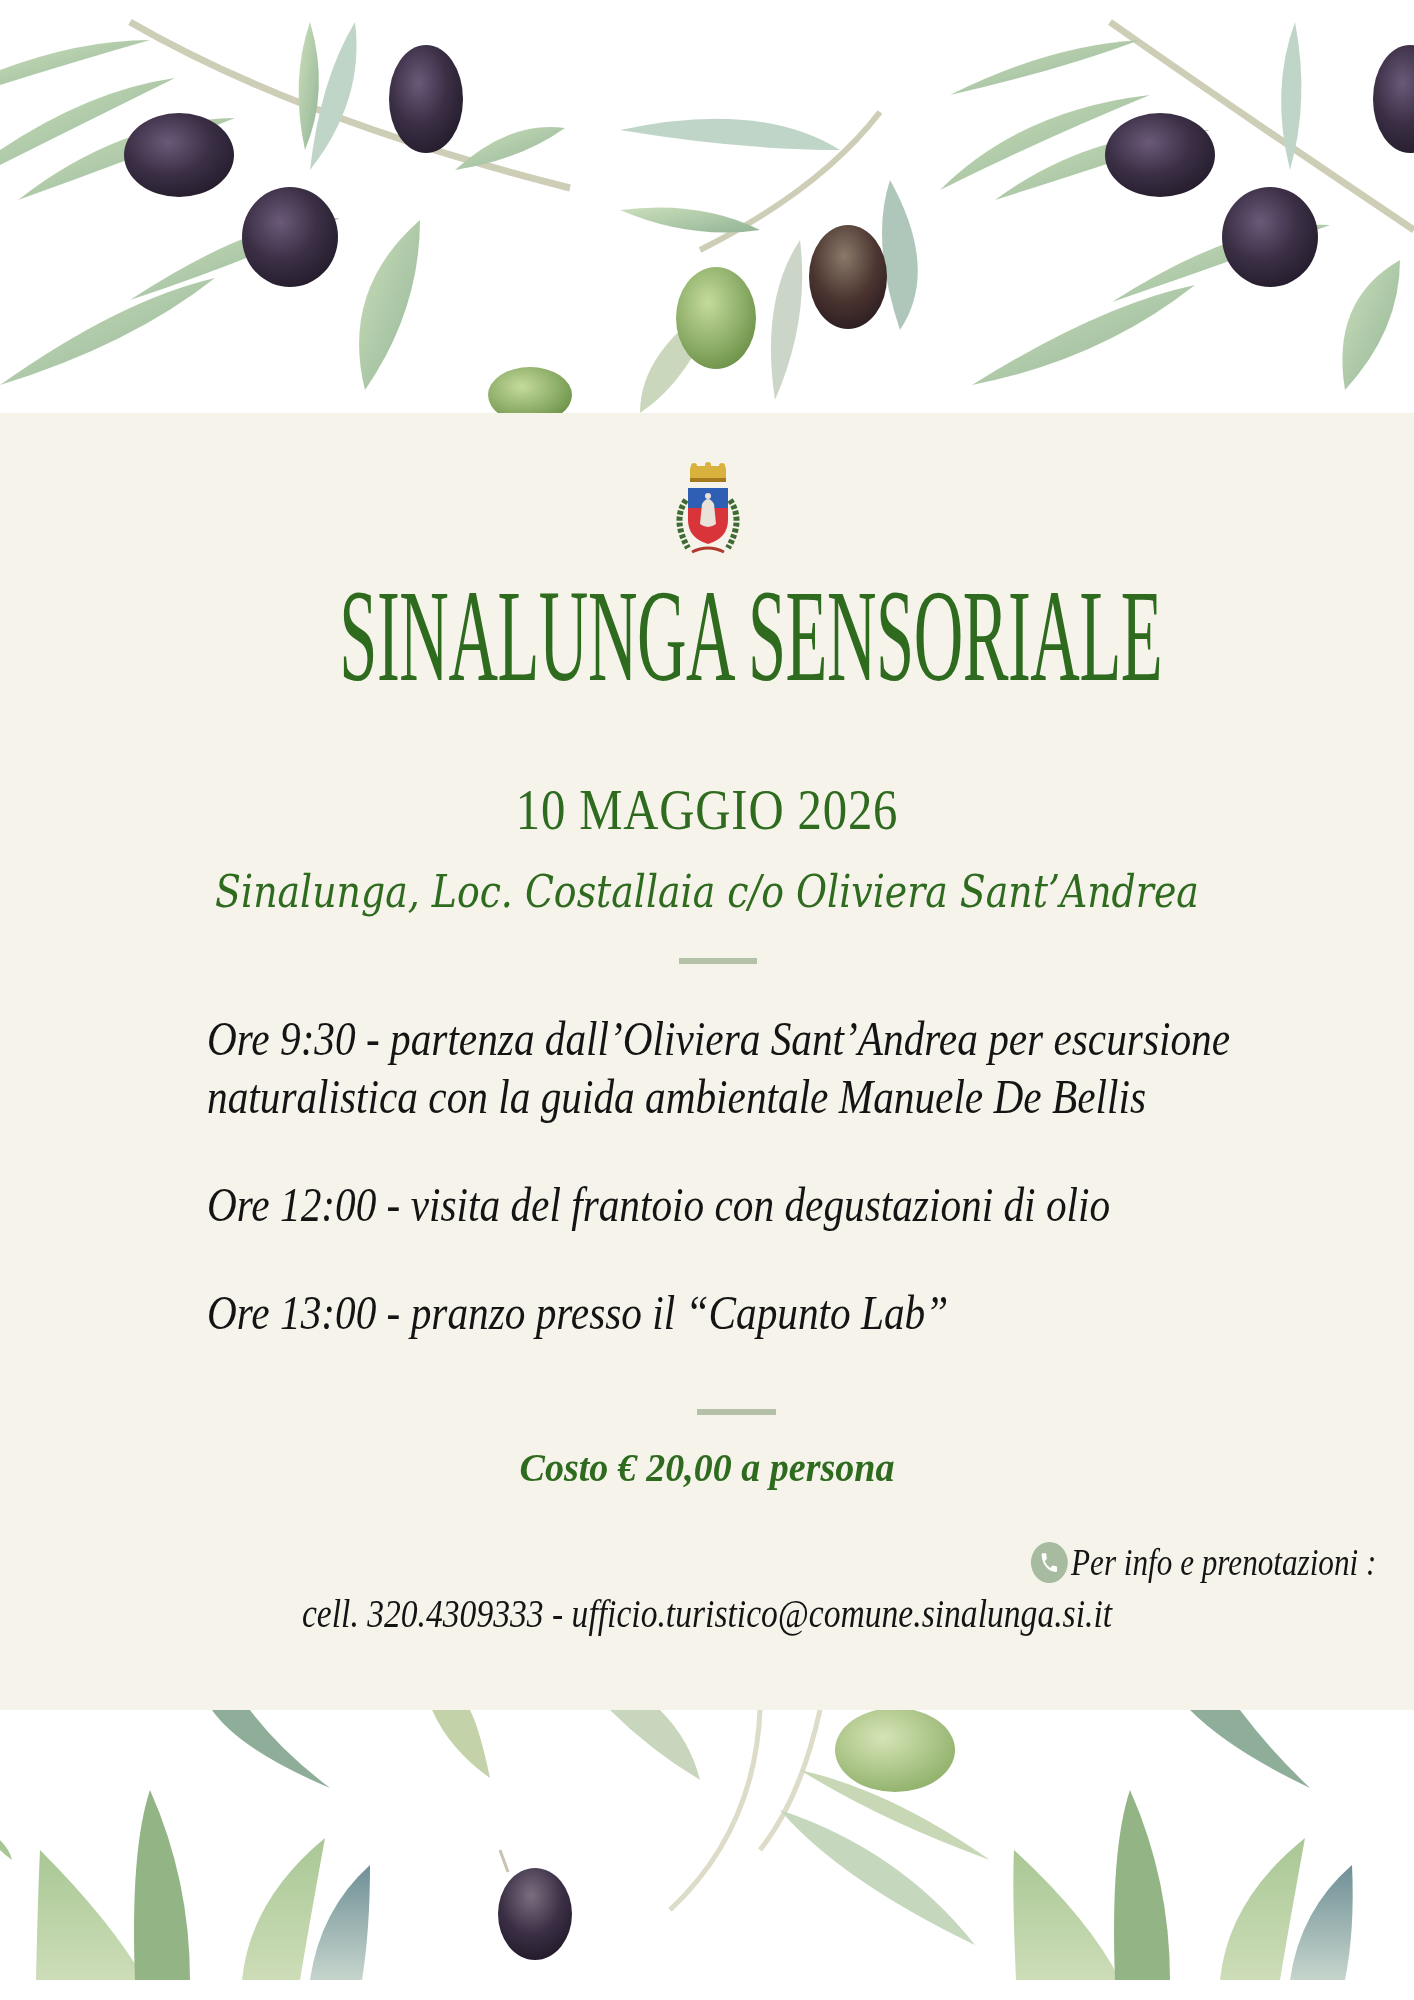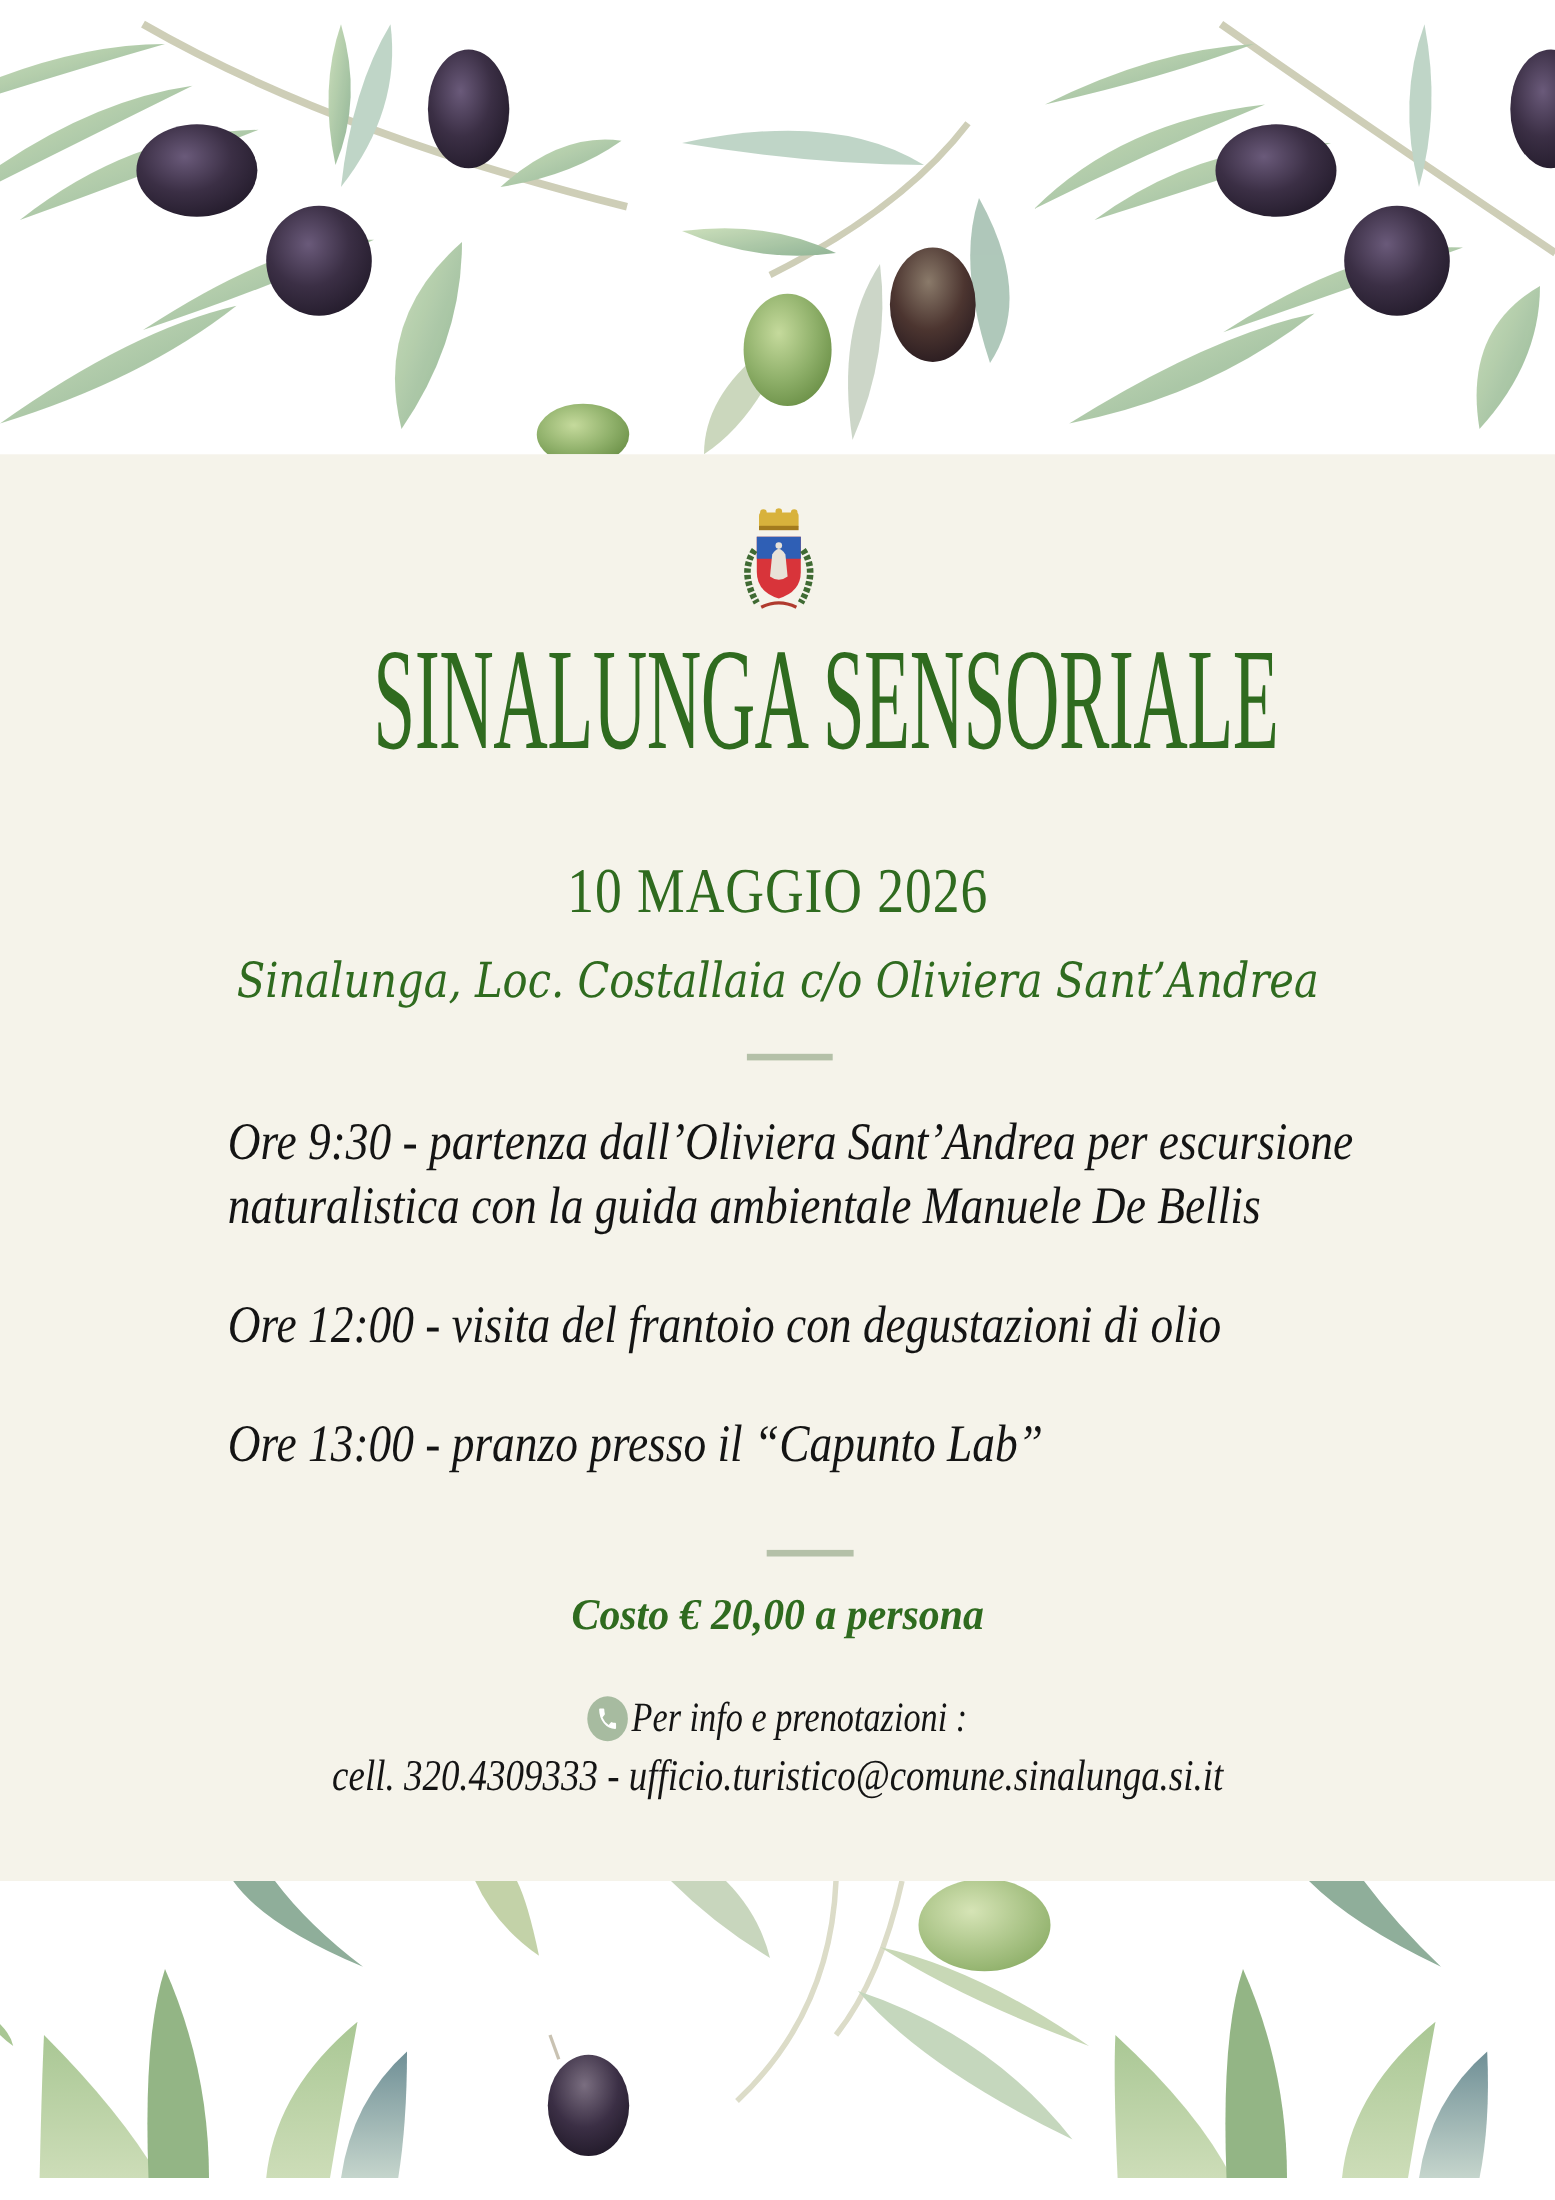--- a/index.html
+++ b/index.html
@@ -51,21 +51,21 @@
   .schedule .item { margin: 0 0 50px 0; white-space: nowrap; transform: scaleX(0.86); transform-origin: 0 0; }
   .schedule .item-line { display: block; }
 
   .cost {
     position: absolute; left: 0; top: 1442px; width: 1414px; text-align: center;
     color: #2f6b1f; font-family: "Liberation Serif", serif; font-style: italic; font-weight: bold;
     font-size: 40px; line-height: 52px; white-space: nowrap;
     transform: scaleX(0.95); transform-origin: 707px 0;
   }
   .contact-head {
-    position: absolute; left: 0; top: 1536px; width: 1414px; text-align: center;
+    position: absolute; left: 0; top: 1536px; width: 1414px; text-align: right;
     color: #141414; font-family: "Liberation Serif", serif; font-style: italic;
     font-size: 38px; line-height: 52px; white-space: nowrap;
   }
   .contact-head .inner { display: inline-flex; align-items: center; transform: scaleX(0.82); transform-origin: center; }
   .phone-icon {
     display: inline-block; width: 45px; height: 41px; border-radius: 50%;
     background: #a7bba0; margin-right: 4px; position: relative;
   }
   .phone-icon svg { position: absolute; left: 10px; top: 8px; width: 25px; height: 25px; }
   .contact-line {

